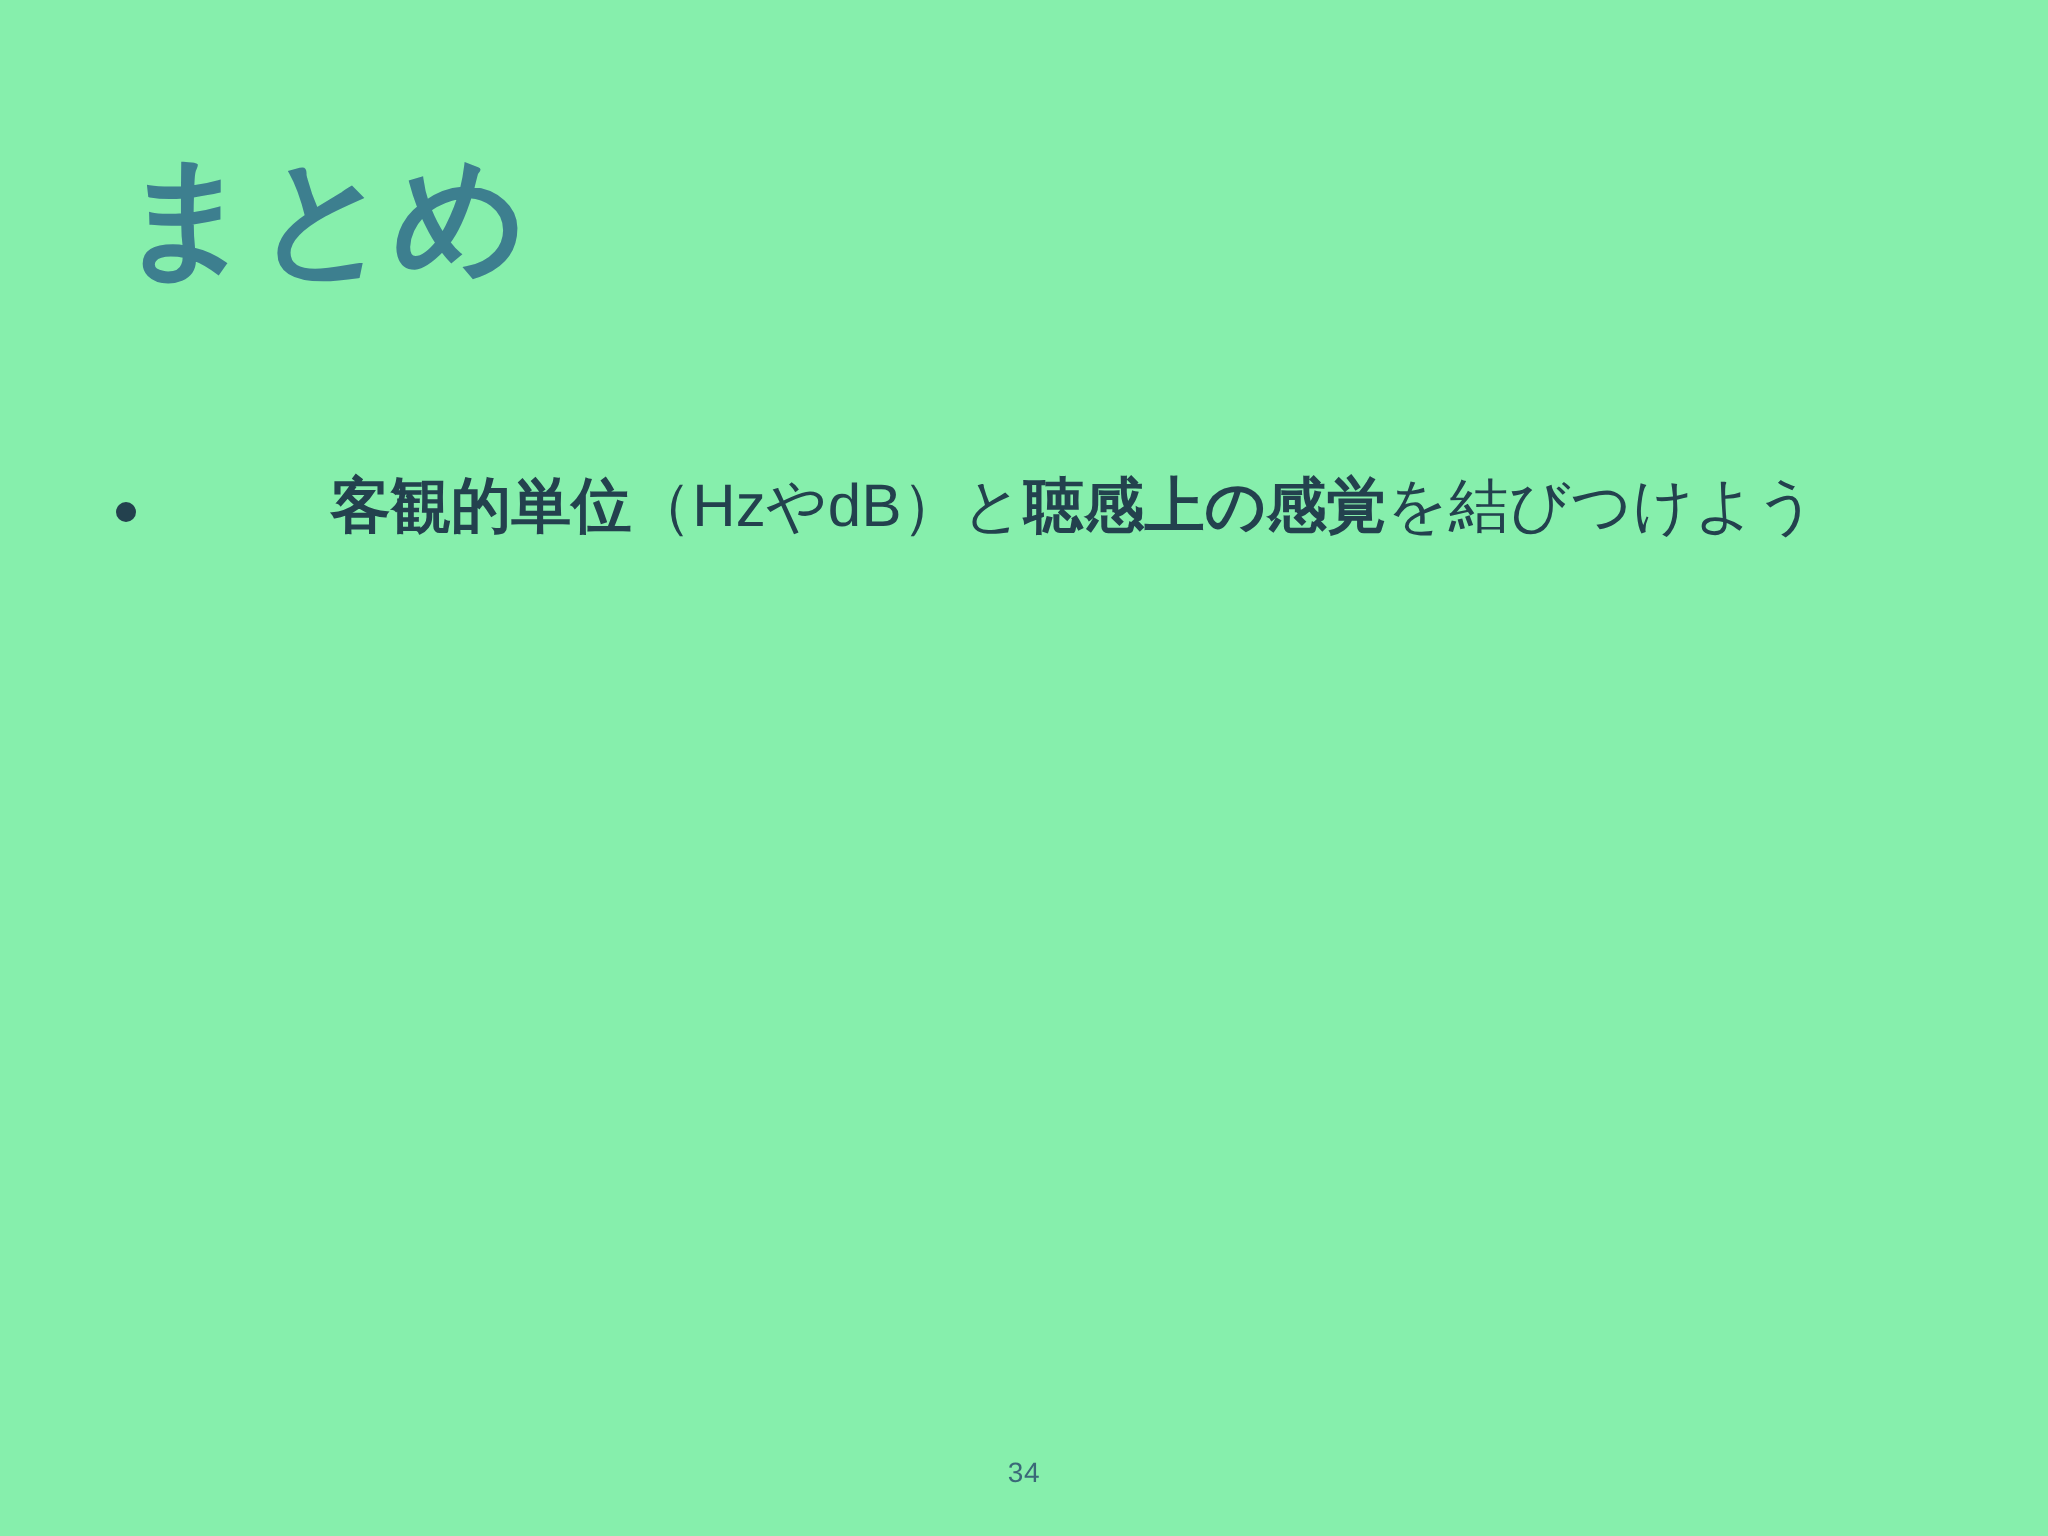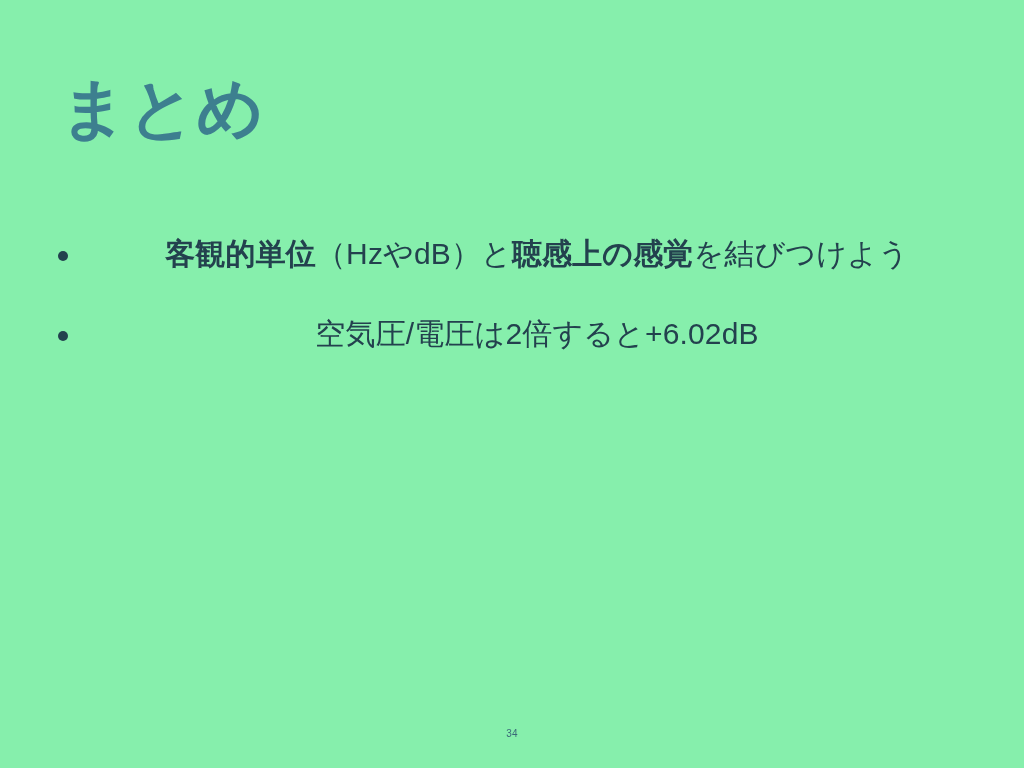--- a/index.html
+++ b/index.html
@@ -78,38 +78,34 @@
   .em {
     font-weight: bold;
   }
 
   .page-number {
     position: absolute;
     left: 0;
     right: 0;
     top: 728px;
     text-align: center;
-    font-size: 10px;
+    font-size: 14px;
     color: #3a6878;
     letter-spacing: 0.02em;
   }
 </style>
 </head>
 <body>
 
 <div class="slide">
 
   <h1 class="slide-title">まとめ</h1>
 
   <ul class="bullet-list">
     <li class="bullet-item">
       <span class="bullet-marker"></span>
       <span class="bullet-text"><span class="em">客観的単位</span><span>（HzやdB）と</span><span class="em">聴感上の感覚</span><span>を結びつけよう</span></span>
     </li>
-    <li class="bullet-item">
-      <span class="bullet-marker"></span>
-      <span class="bullet-text"><span>空気圧/電圧は2倍すると+6.02dB</span></span>
-    </li>
   </ul>
 
   <div class="page-number">34</div>
 
 </div>
 
 </body></html>

